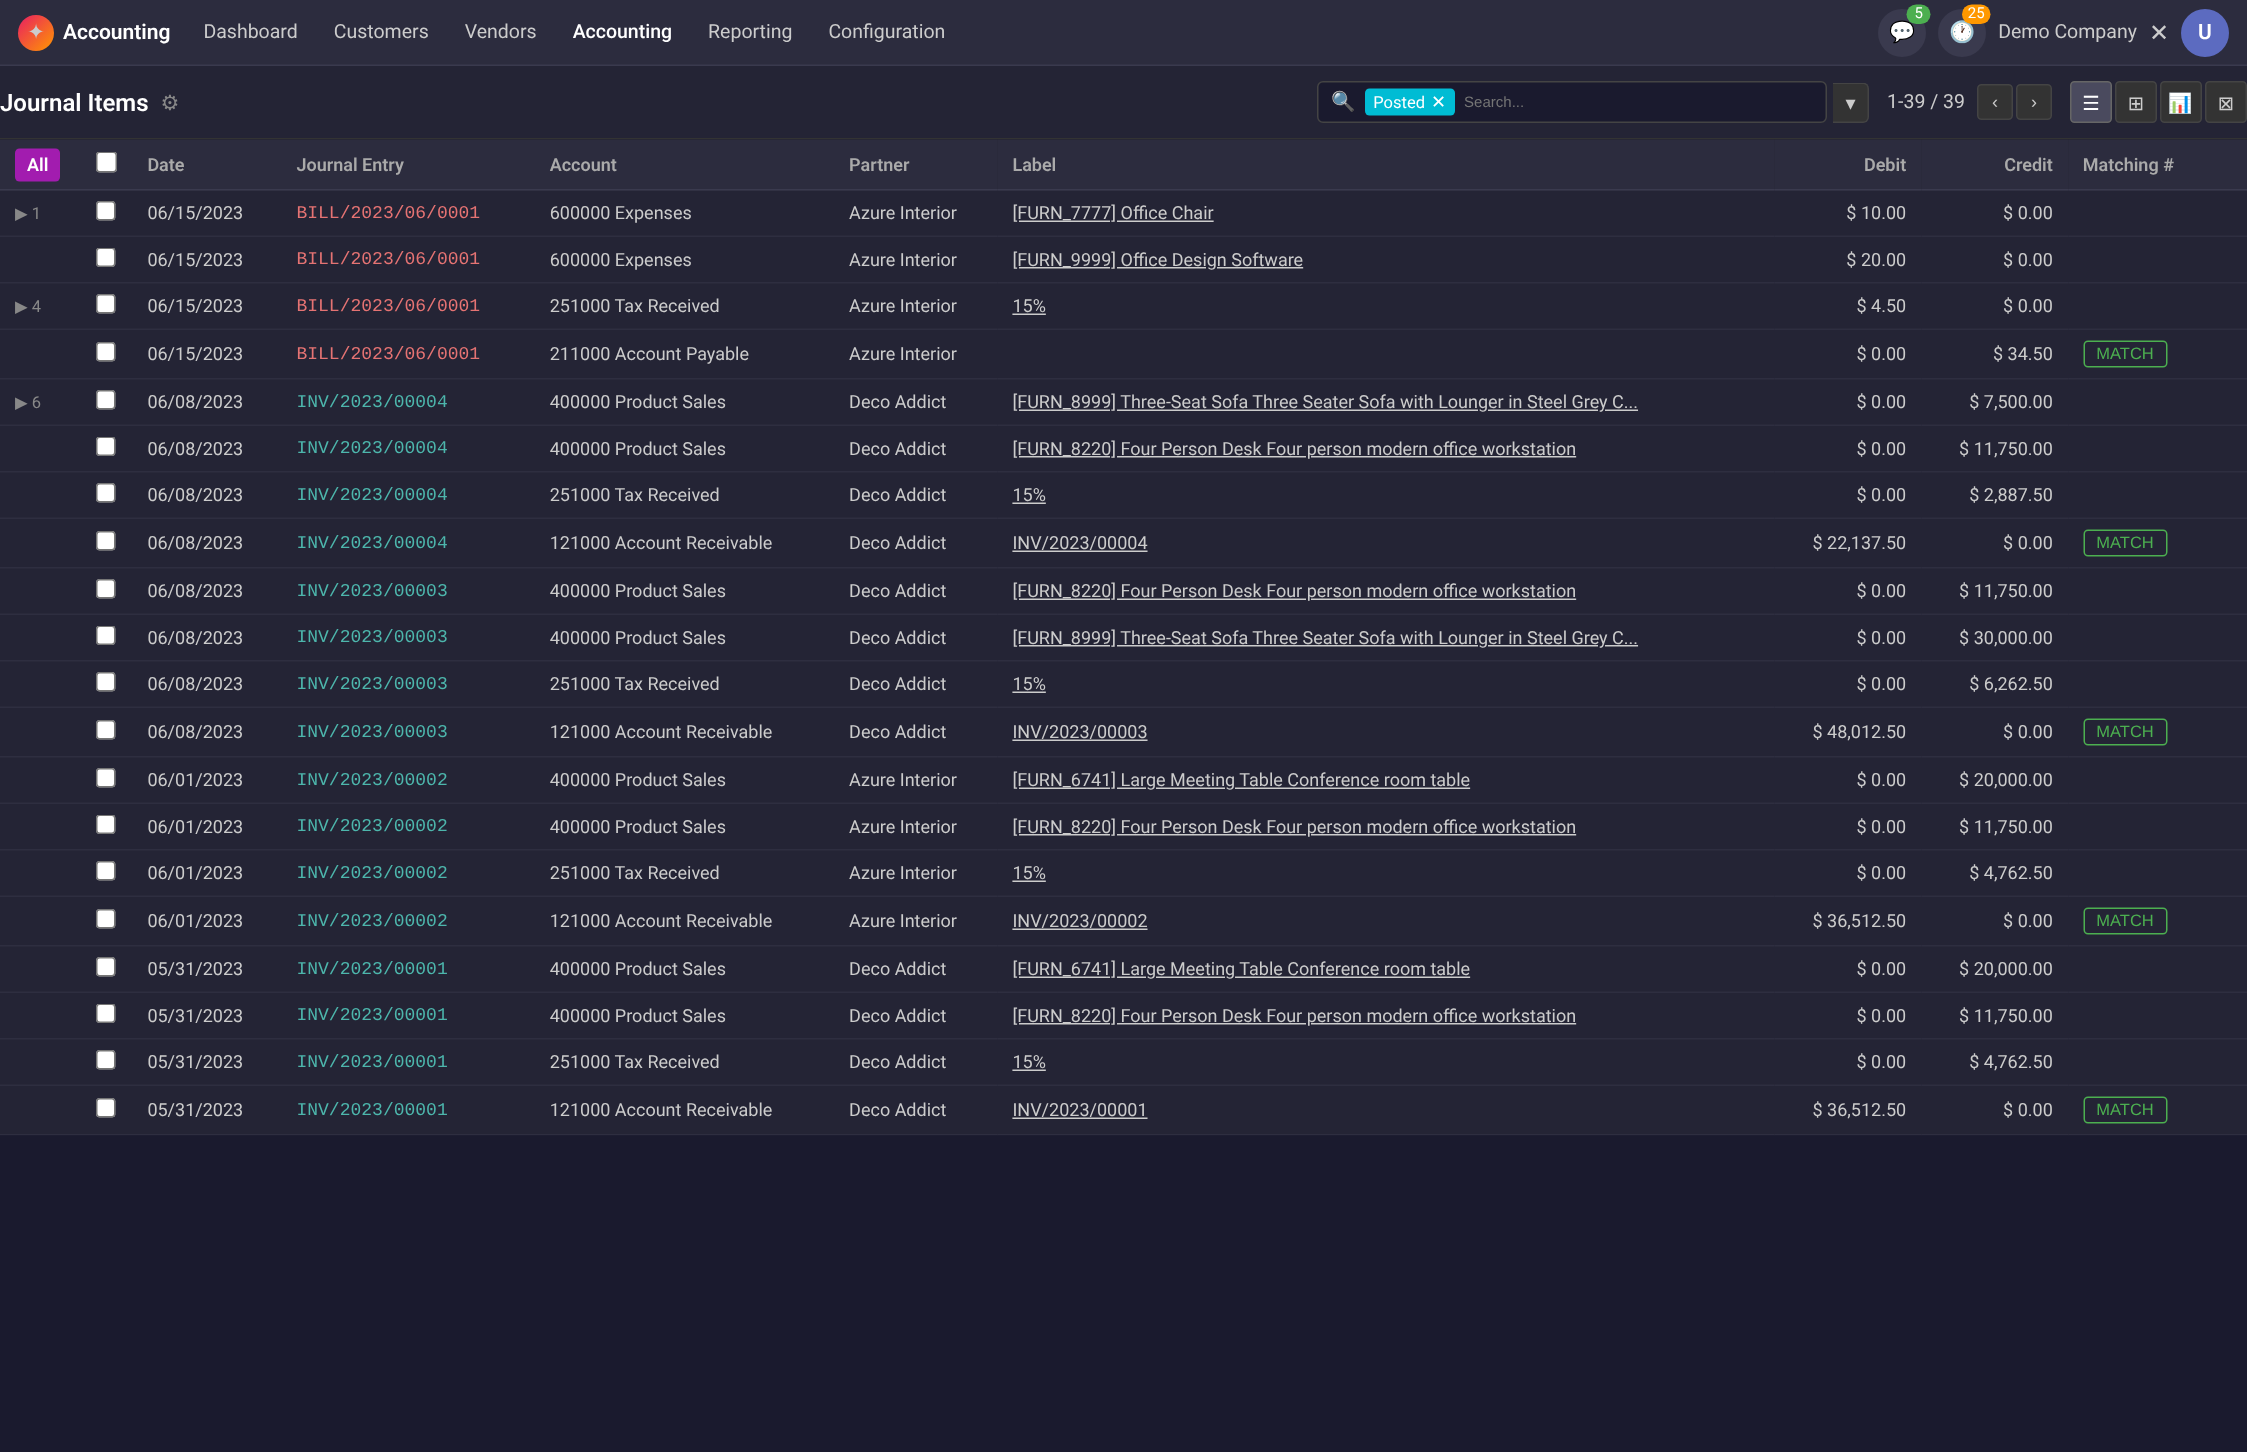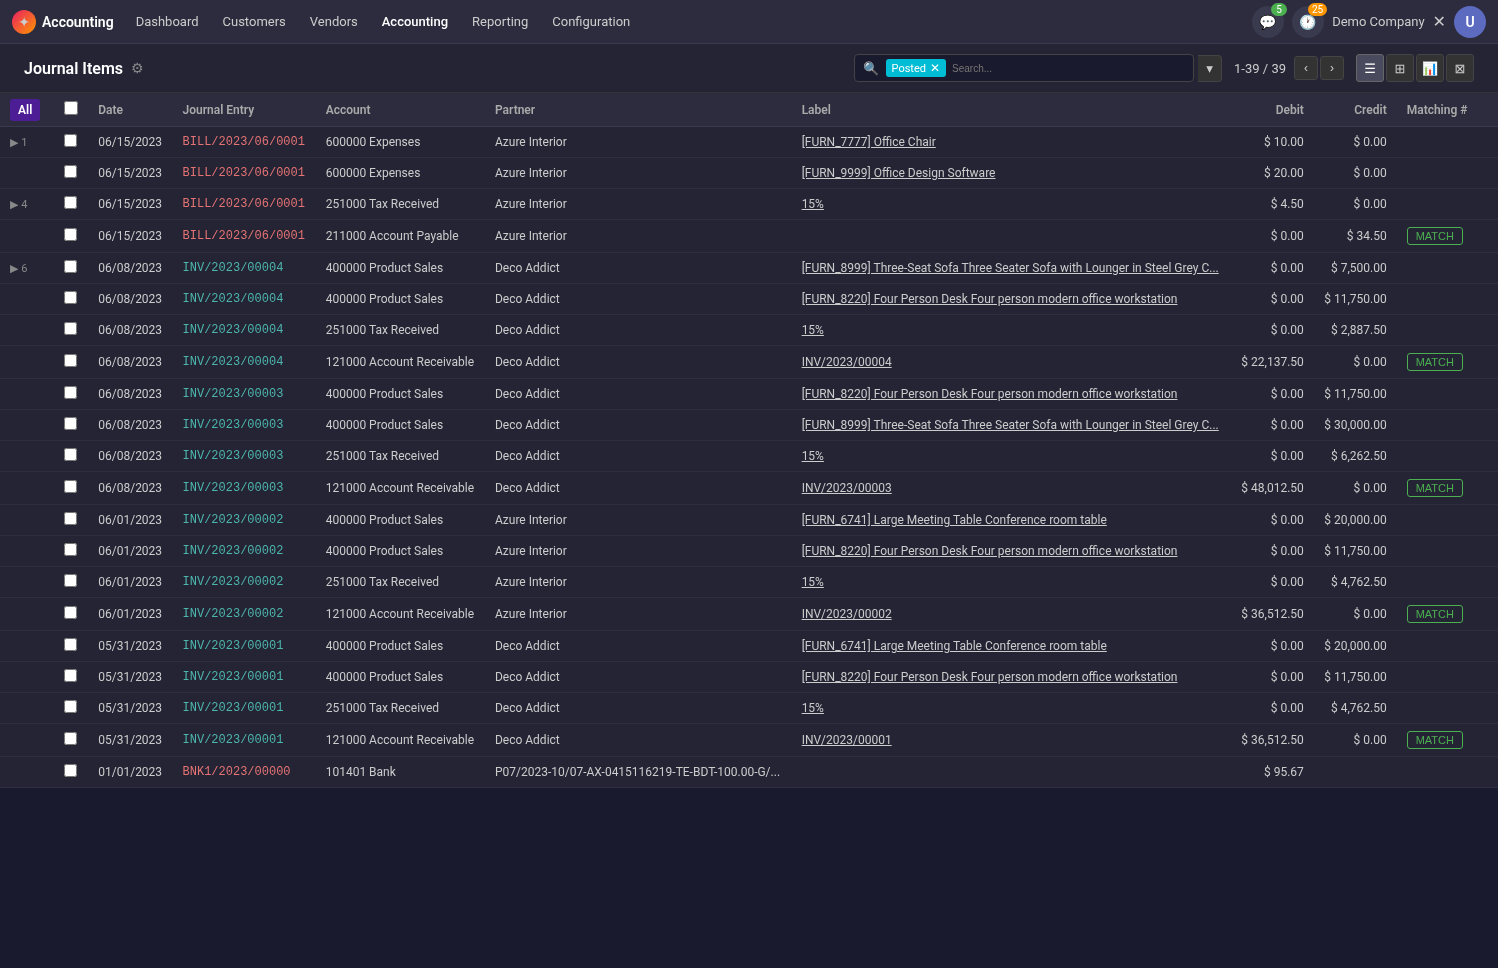--- a/index.html
+++ b/index.html
@@ -84,21 +84,21 @@
       display: flex; align-items: center; justify-content: center;
       color: #fff;
       font-size: 14px;
       font-weight: 600;
       cursor: pointer;
     }
 
     
     .page-header {
       background: #242435;
-      padding: 10px 24px;
+      padding: 10px 0;
       display: flex;
       align-items: center;
       gap: 8px;
       border-bottom: 1px solid #333;
     }
     .page-title {
       color: #fff;
       font-size: 16px;
       font-weight: 600;
     }
@@ -246,21 +246,21 @@
       cursor: pointer;
       white-space: nowrap;
     }
 
     .header-checkbox {
       width: 14px; height: 14px;
       cursor: pointer;
     }
 
     .all-tab {
-      background: #4c1d95;
+      background: #a21caf;
       border-radius: 3px;
       padding: 4px 8px;
       color: #fff;
       font-size: 12px;
       font-weight: 600;
       margin-right: 4px;
       margin-top: 43px;
     }
 
     .expand-icon {
@@ -729,34 +729,15 @@
     <td>121000 Account Receivable</td>
     <td>Deco Addict</td>
     <td class="label-col">INV/2023/00001</td>
     <td class="numeric">$ 36,512.50</td>
     <td class="numeric">$ 0.00</td>
     <td>
       <button class="match-btn">MATCH</button>
     </td>
     <td></td>
   </tr>
-        <tr>
-    <td>
-      
-    </td>
-    <td>
-      <input type="checkbox" class="row-checkbox" style="">
-    </td>
-    <td>01/01/2023</td>
-    <td class="link" style="color:#e57373">BNK1/2023/00000</td>
-    <td>101401 Bank</td>
-    <td>P07/2023-10/07-AX-0415116219-TE-BDT-100.00-G/...</td>
-    <td class="label-col"></td>
-    <td class="numeric">$ 95.67</td>
-    <td class="numeric"></td>
-    <td>
-      
-    </td>
-    <td></td>
-  </tr>
       </tbody>
   </table>
 </div>
 
 </body></html>

